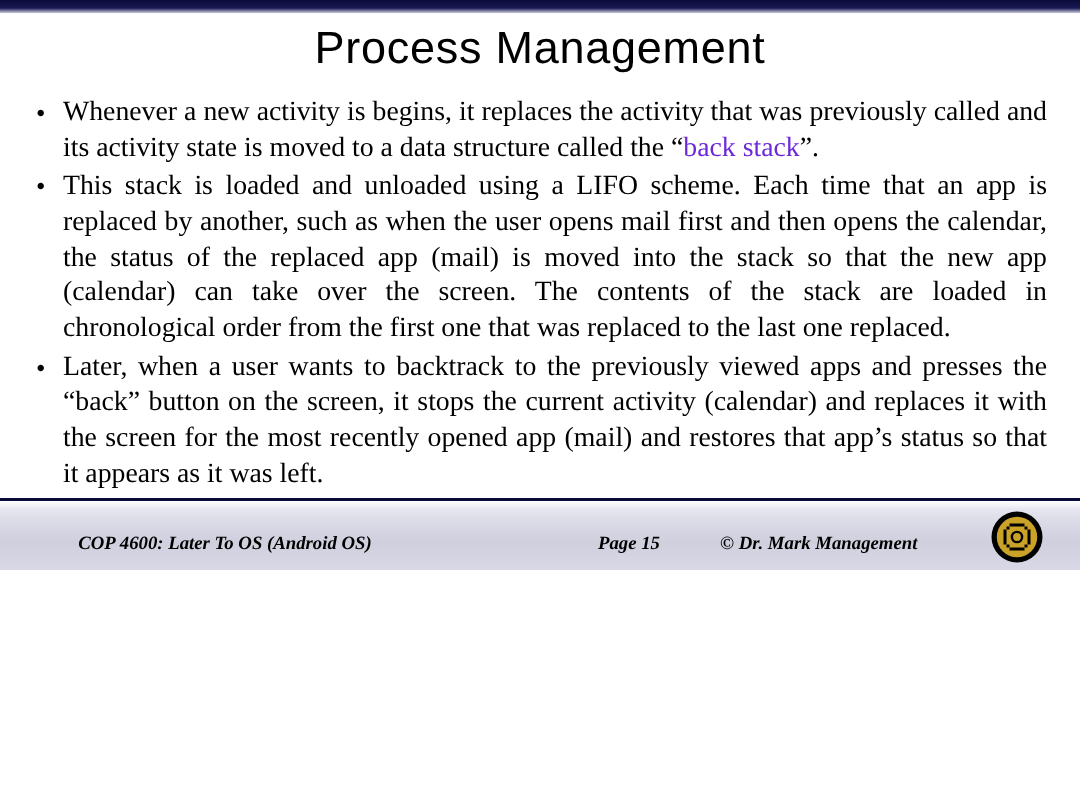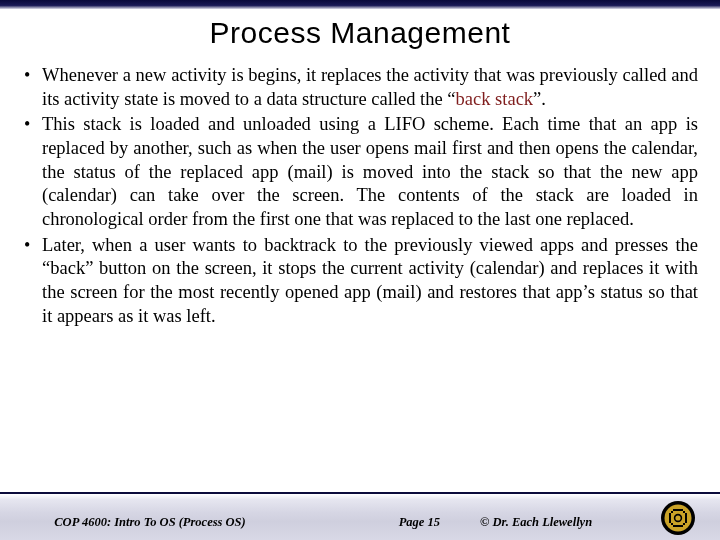--- a/index.html
+++ b/index.html
@@ -7,21 +7,21 @@
     padding: 0;
     width: 720px;
     height: 540px;
     font-family: 'Times New Roman', Times, serif;
     background: #fff;
     overflow: hidden;
     position: relative;
   }
   .slide {
     width: 720px;
-    height: 540px;
+    height: 380px;
     position: relative;
     box-sizing: border-box;
   }
   .top-band {
     position: absolute;
     top: 0;
     left: 0;
     right: 0;
     height: 9px;
     background: linear-gradient(to bottom, #0a0a3a 0%, #1a1a55 60%, #dddde8 100%);
@@ -59,21 +59,21 @@
     margin-bottom: 2px;
   }
   ul.bullets li::before {
     content: "•";
     position: absolute;
     left: 4px;
     top: 0;
     font-size: 18px;
   }
   .hl {
-    color: #7f1d1d;
+    color: #6d28d9;
   }
   .footer-band {
     position: absolute;
     left: 0;
     right: 0;
     bottom: 0;
     height: 46px;
     background: linear-gradient(to bottom, #fff 0%, #e6e6f0 12%, #d6d6e4 40%, #cfcfde 60%, #d8d8e6 100%);
     border-top: 2px solid #0a0a3a;
   }
@@ -125,23 +125,23 @@
     <ul class="bullets">
       <li><span>Whenever a new activity is begins, it replaces the activity that was previously called and its activity state is moved to a data structure called the “</span><span class="hl">back stack</span><span>”.</span></li>
       <li><span>This stack is loaded and unloaded using a LIFO scheme.  Each time that an app is replaced by another, such as when the user opens mail first and then opens the calendar, the status of the replaced app (mail) is moved into the stack so that the new app (calendar) can take over the screen.  The contents of the stack are loaded in chronological order from the first one that was replaced to the last one replaced.</span></li>
       <li><span>Later, when a user wants to backtrack to the previously viewed apps and presses the “back” button on the screen, it stops the current activity (calendar) and replaces it with the screen for the most recently opened app (mail) and restores that app’s status so that it appears as it was left.</span></li>
     </ul>
   </div>
 
   <div class="footer-band"></div>
 
   <div class="footer-row">
-    <div class="footer-left">COP 4600: Intro To OS  (Process OS)</div>
+    <div class="footer-left">COP 4600: Later To OS  (Android OS)</div>
     <div class="footer-mid">Page 15</div>
-    <div class="footer-right">© Dr. Each Llewellyn</div>
+    <div class="footer-right">© Dr. Mark Management</div>
   </div>
 
   <div class="logo">
     <svg viewBox="0 0 36 36">
       <circle cx="18" cy="18" r="17" fill="#000"></circle>
       <circle cx="18" cy="18" r="13.5" fill="#c9a227"></circle>
       <g fill="#000">
         <rect x="13" y="9" width="10" height="2"></rect>
         <rect x="13" y="25" width="10" height="2"></rect>
         <rect x="9" y="13" width="2" height="10"></rect>

